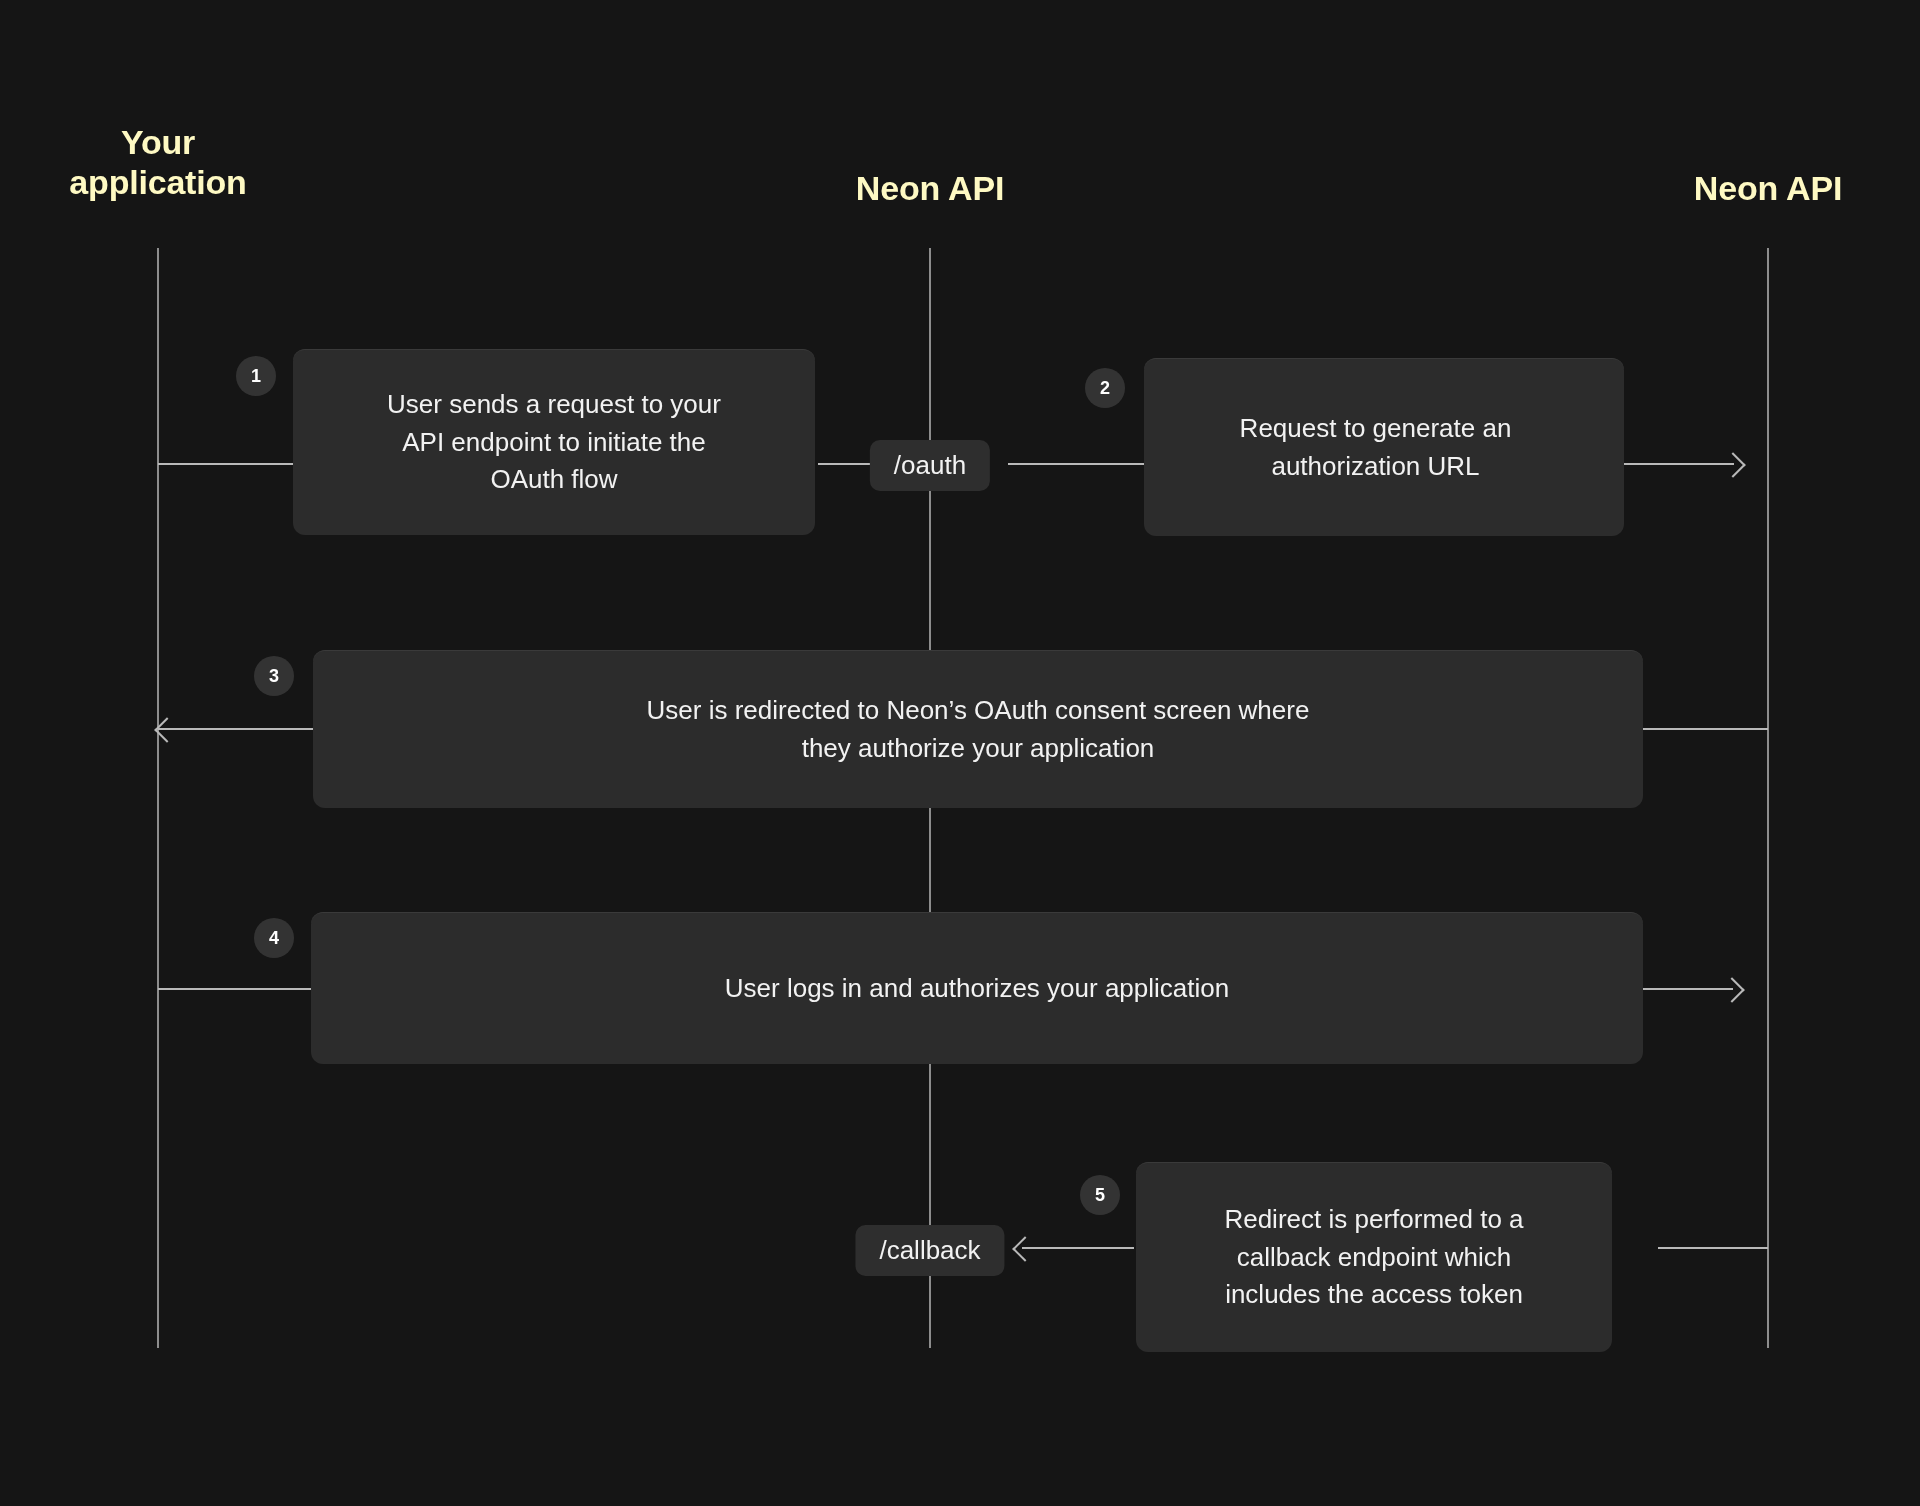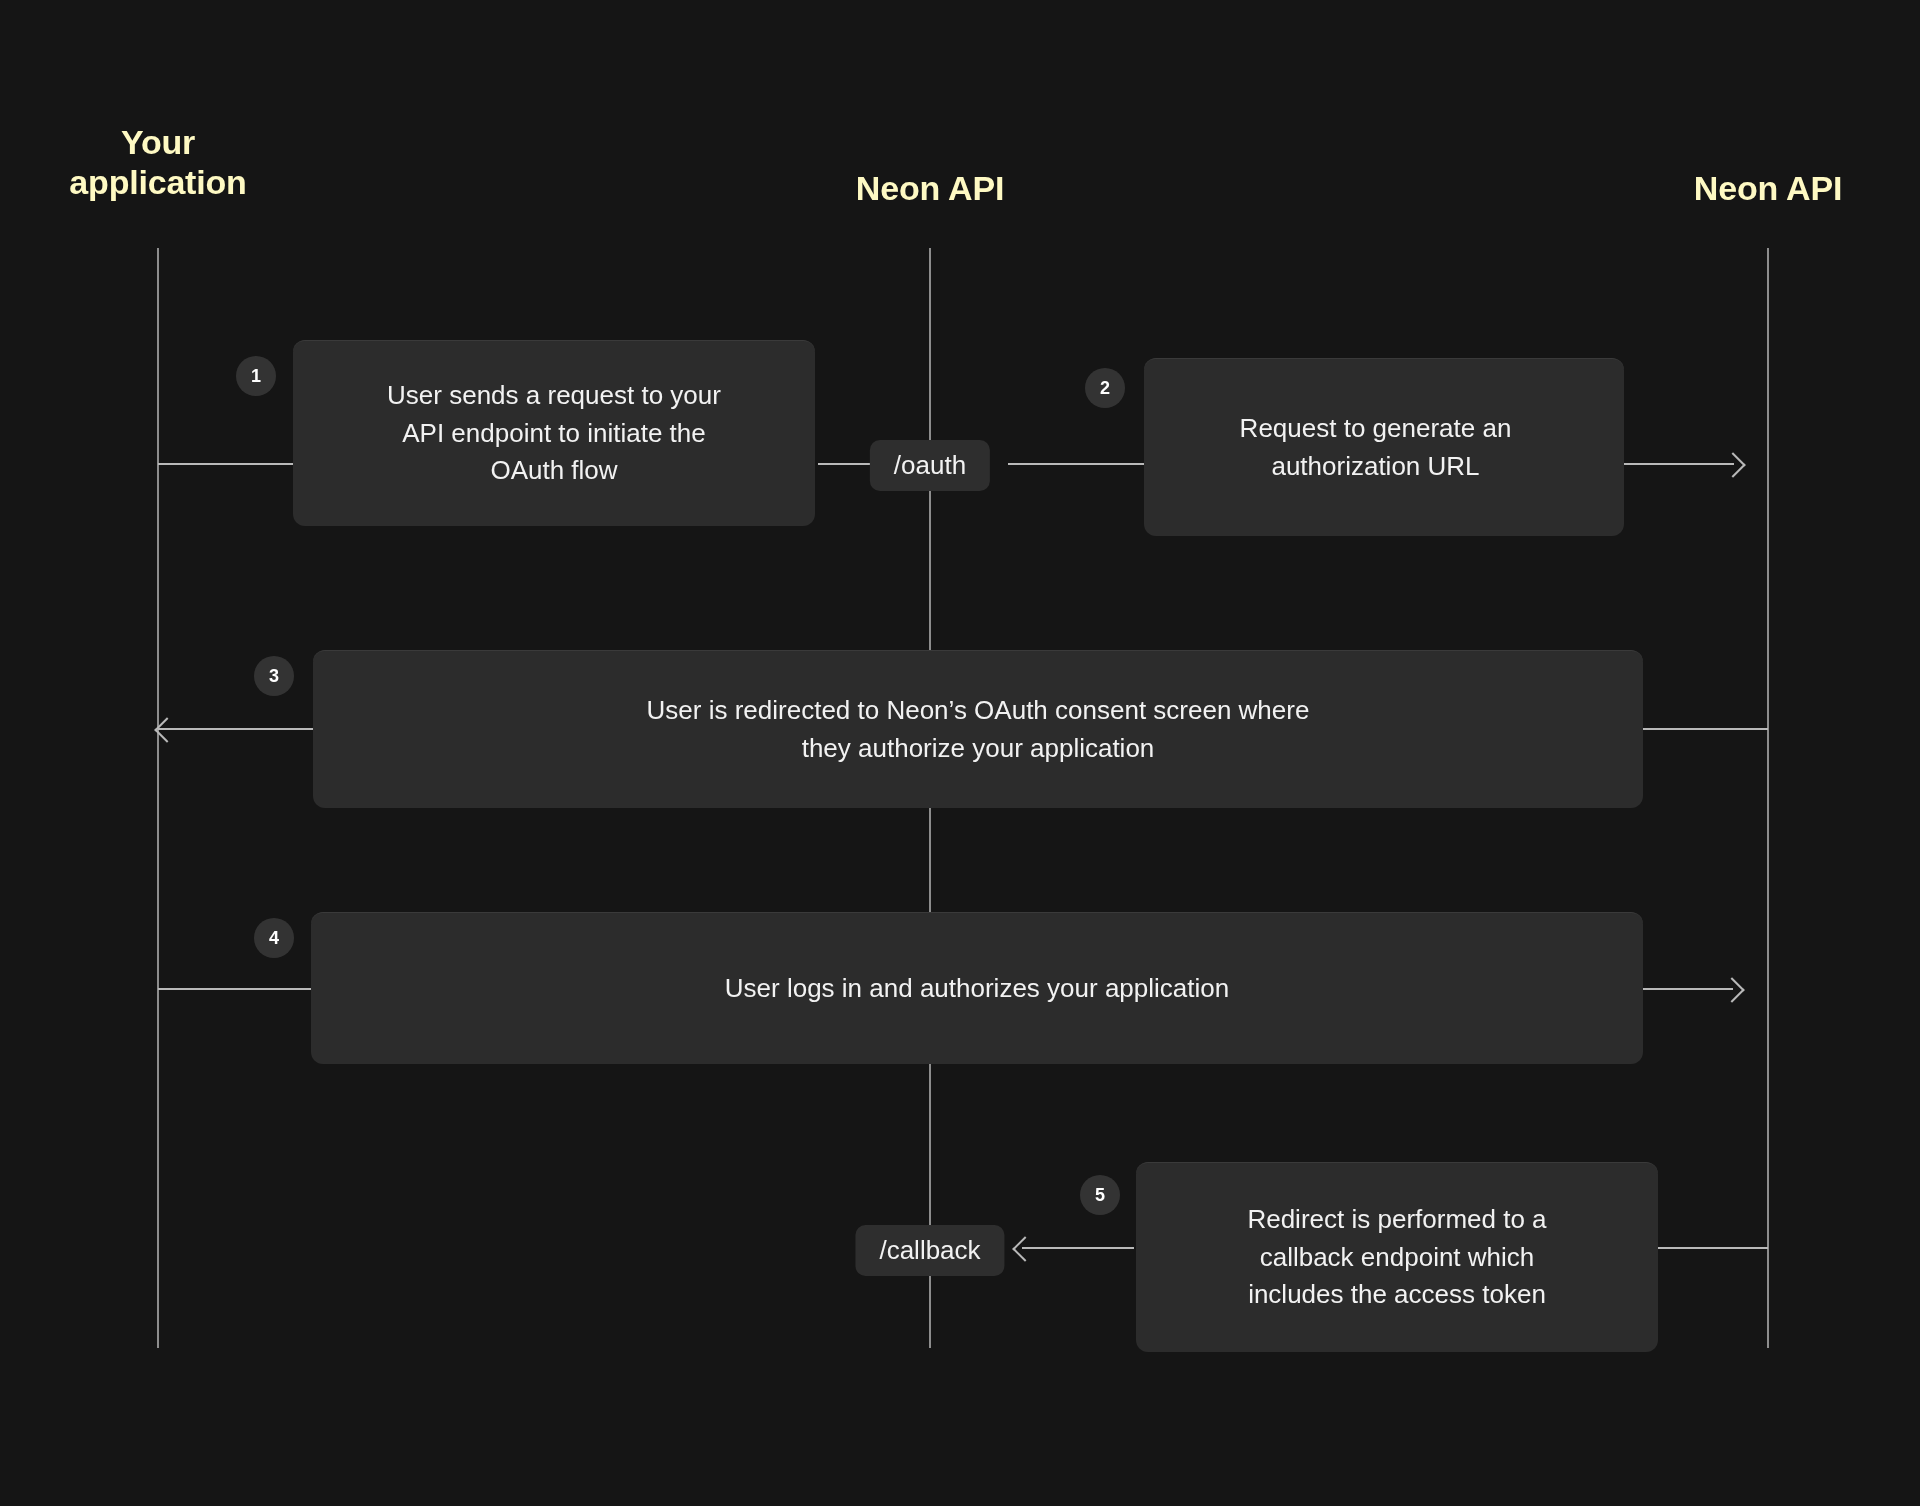--- a/index.html
+++ b/index.html
@@ -107,21 +107,21 @@
   <div class="lifeline" style="left:157px;top:248px;height:1100px;"></div>
   <div class="lifeline" style="left:929px;top:248px;height:1100px;"></div>
   <div class="lifeline" style="left:1767px;top:248px;height:1100px;"></div>
 
   <div class="arrow" style="left:158px;top:463px;width:140px;"></div>
   <div class="arrow" style="left:818px;top:463px;width:60px;"></div>
   <div class="arrow-head right" style="left:868px;top:456px;"></div>
 
   <div class="step-badge" style="left:236px;top:356px;">1</div>
 
-  <div class="msg-box" style="left:293px;top:340px;width:522px;height:186px;">
+  <div class="msg-box" style="left:293px;top:349px;width:522px;height:186px;">
     <span class="msg-text">User sends a request to your
 API endpoint to initiate the
 OAuth flow</span>
   </div>
 
   <div class="pill" style="left:930px;top:440px;">/oauth</div>
 
   <div class="arrow" style="left:1008px;top:463px;width:136px;"></div>
   <div class="arrow" style="left:1624px;top:463px;width:110px;"></div>
   <div class="arrow-head right" style="left:1724px;top:456px;"></div>
@@ -155,19 +155,19 @@
   </div>
 
   <div class="arrow" style="left:1022px;top:1247px;width:112px;"></div>
   <div class="arrow" style="left:1658px;top:1247px;width:110px;"></div>
   <div class="arrow-head left" style="left:1016px;top:1240px;"></div>
 
   <div class="pill" style="left:930px;top:1225px;">/callback</div>
 
   <div class="step-badge" style="left:1080px;top:1175px;">5</div>
 
-  <div class="msg-box" style="left:1136px;top:1162px;width:522px;height:190px;">
+  <div class="msg-box" style="left:1136px;top:1162px;width:476px;height:190px;">
     <span class="msg-text">Redirect is performed to a
 callback endpoint which
 includes the access token</span>
   </div>
 
 </div>
 
 </body></html>

